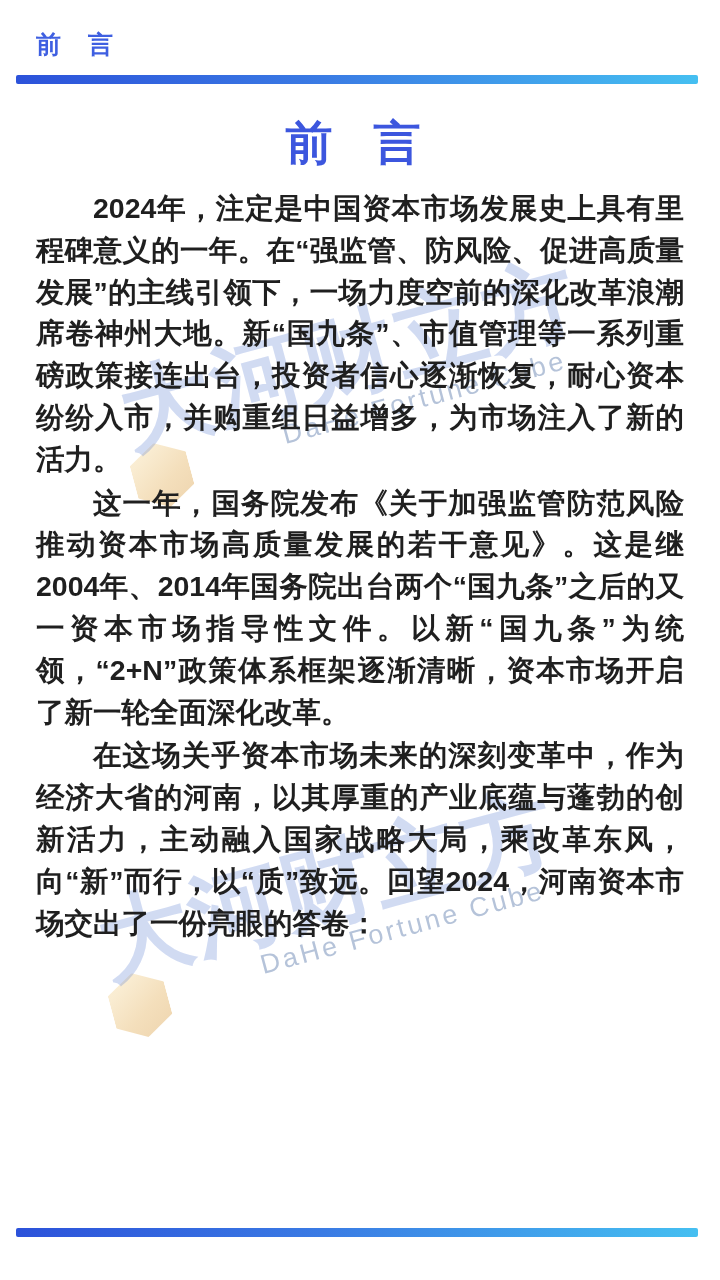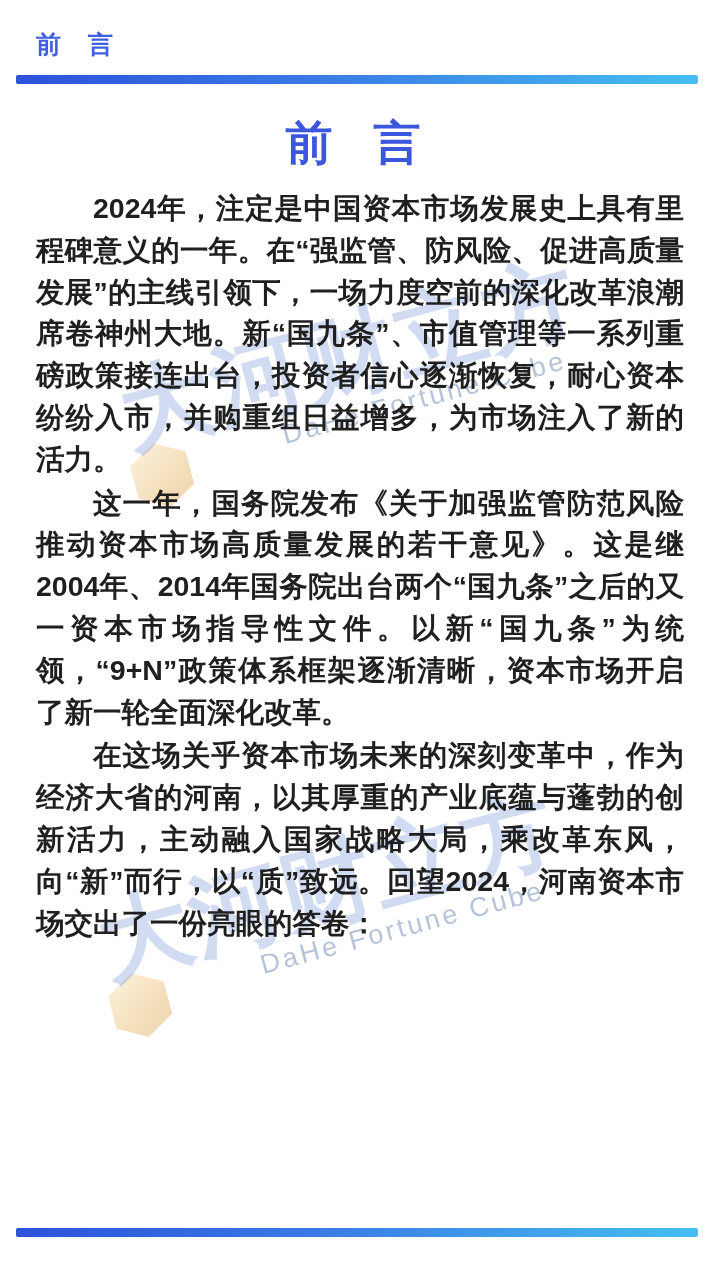--- a/index.html
+++ b/index.html
@@ -120,17 +120,17 @@
 <div class="watermark wm-two">
   <div class="wm-cube"></div>
   <div class="wm-cn">大河财立方</div>
   <div class="wm-en">DaHe Fortune Cube</div>
 </div>
 
 <div class="page-title">前 言</div>
 
 <div class="content">
   <p>2024年，注定是中国资本市场发展史上具有里程碑意义的一年。在“强监管、防风险、促进高质量发展”的主线引领下，一场力度空前的深化改革浪潮席卷神州大地。新“国九条”、市值管理等一系列重磅政策接连出台，投资者信心逐渐恢复，耐心资本纷纷入市，并购重组日益增多，为市场注入了新的活力。</p>
-  <p>这一年，国务院发布《关于加强监管防范风险推动资本市场高质量发展的若干意见》。这是继2004年、2014年国务院出台两个“国九条”之后的又一资本市场指导性文件。以新“国九条”为统领，“9+N”政策体系框架逐渐清晰，资本市场开启了新一轮全面深化改革。</p>
+  <p>这一年，国务院发布《关于加强监管防范风险推动资本市场高质量发展的若干意见》。这是继2004年、2014年国务院出台两个“国九条”之后的又一资本市场指导性文件。以新“国九条”为统领，“2+N”政策体系框架逐渐清晰，资本市场开启了新一轮全面深化改革。</p>
   <p>在这场关乎资本市场未来的深刻变革中，作为经济大省的河南，以其厚重的产业底蕴与蓬勃的创新活力，主动融入国家战略大局，乘改革东风，向“新”而行，以“质”致远。回望2024，河南资本市场交出了一份亮眼的答卷：</p>
 </div>
 
 <div class="rule rule-bottom"></div>
 
 </body></html>

